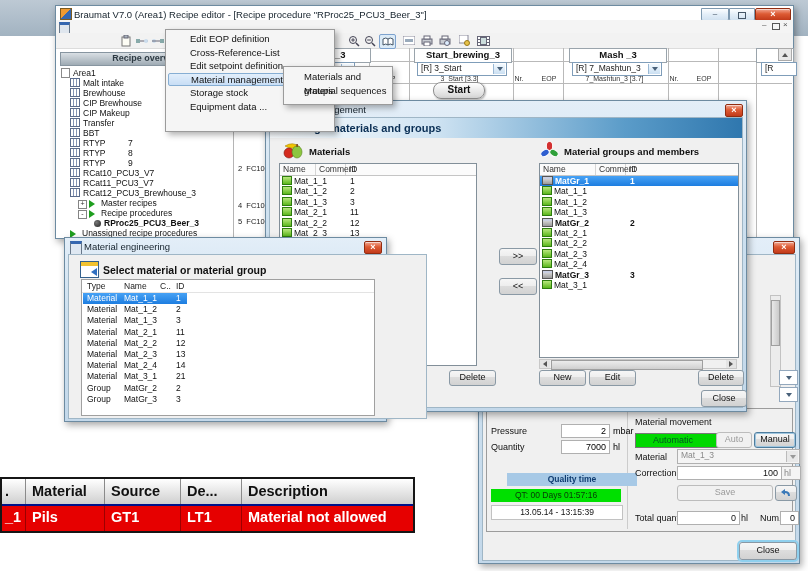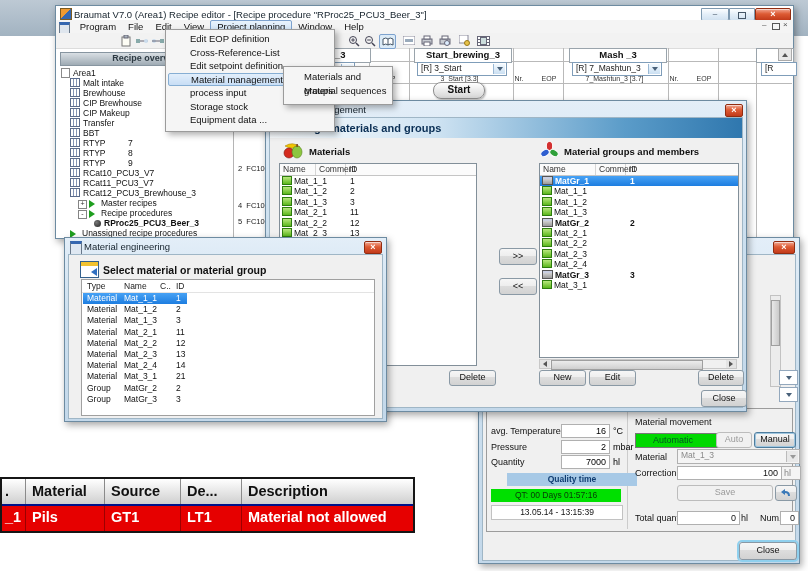--- a/index.html
+++ b/index.html
@@ -109,21 +109,21 @@
   .mm-grps .lhead div:nth-of-type(1){width:56px;}
   .mm-grps .lhead div:nth-of-type(2){width:30px;}
   .mm-grps .lhead div:nth-of-type(3){width:106px;border-right:0;}
   .hscroll{position:absolute;height:10px;background:#f0f0f0;border:1px solid #c8c8c8;box-sizing:border-box;}
   .hs-arr{position:absolute;top:0;width:10px;height:8px;background:#e4e4e4;display:flex;align-items:center;justify-content:center;}
   .tri-left{width:0;height:0;border:3px solid transparent;border-right:4px solid #555;margin-right:3px;}
   .tri-right{width:0;height:0;border:3px solid transparent;border-left:4px solid #555;margin-left:3px;}
   .hs-thumb{position:absolute;top:0;height:8px;background:linear-gradient(#ececec,#cfcfcf);border:1px solid #9f9f9f;}
   
   .medlg{left:64px;top:237px;width:321px;height:183px;z-index:60;}
-  .me-inner{left:3px;top:16px;width:313px;height:163px;}
+  .me-inner{left:3px;top:16px;width:313px;height:163px;padding-left:44px;}
   .metbl{position:absolute;left:12px;top:24px;width:292px;height:135px;background:#fff;border:1px solid #a0a0a0;font-size:8.5px;}
   .methead{height:12px;line-height:12px;color:#222;border-bottom:1px solid #e3e3e3;}
   .methead span,.me-row span{display:inline-block;vertical-align:top;}
   .c-type{width:37px;padding-left:5px;}
   .c-name{width:36px;}
   .c-c{width:16px;}
   .me-row{position:relative;height:11.2px;line-height:11.2px;color:#111;text-decoration:underline;}
   .me-row.selected{color:#fff;}
   .me-row.selected::before{content:"";position:absolute;left:1px;top:0;bottom:0;width:104px;
         background:linear-gradient(#47a2f5,#1d7de0);}
@@ -173,23 +173,20 @@
       <span class="abs" style="left:4px;top:2px;width:10px;height:10px;background:linear-gradient(135deg,#f09a30 50%,#3567b0 50%);border:1px solid #7a5a20;"></span>
       <span class="win-title" style="left:18px;">Braumat V7.0 (Area1) Recipe editor - [Recipe procedure "RProc25_PCU3_Beer_3"]</span>
       <span class="cap" style="left:645px;width:26px;">–</span>
       <span class="cap" style="left:673px;width:24px;"><span style="display:inline-block;width:6px;height:5px;border:1px solid #456;margin-top:3px;"></span></span>
       <span class="xbtn" style="left:699px;top:2px;width:34px;height:11px;">×</span>
     </div>
 
     <div class="mw-menubar">
       <span class="abs" style="left:3px;top:2px;width:9px;height:9px;background:#dfe6ee;border:1px solid #68788a;border-top:3px solid #3567b0;"></span>
       <span style="display:inline-block;width:15px;"></span>
-      <span>
-        
-      <span class="mitem">Program</span><span class="mitem">File</span><span class="mitem">Edit</span><span class="mitem">View</span><span class="mitem active">Project planning</span><span class="mitem">Window</span><span class="mitem">Help</span></span>
       <span class="abs" style="left:706px;top:0;font-size:8px;color:#555;">–</span>
       <span class="abs" style="left:716px;top:3px;width:6px;height:5px;border:1px solid #555;"></span>
       <span class="abs" style="left:727px;top:0;font-size:8px;color:#555;">×</span>
     </div>
 
     <div class="mw-toolbar">
       <span class="tbico" style="left:62px;">
           <svg width="10" height="12">
             <rect x="1" y="2" width="8" height="9" fill="#fdfdf5" stroke="#777"></rect>
             <rect x="3" y="0" width="4" height="3" fill="#aab4be" stroke="#667"></rect>
@@ -422,25 +419,20 @@
         </span>
       <span class="abs" style="left:47px;top:151px;width:11px;height:11px;background:linear-gradient(#5ed95e,#0f9e0f);border:1px solid #0a660a;"></span>
       <span class="abs" style="left:66px;top:152px;width:10px;height:8px;background:#cfe0f2;border:1px solid #6a88aa;"></span>
       <span class="abs" style="left:80px;top:151px;font-size:8px;color:#333;">0.00 hl</span>
 
       <div class="gbox"></div>
       <div class="abs" style="left:144px;top:156px;width:1px;height:118px;background:#cccccc;"></div>
 
       <div class="abs" style="left:8px;top:169px;width:140px;">
 
-          <div class="fldrow">
-            <span class="fl">avg. Temperature</span>
-            <span class="vb">16</span>
-            <span class="un">°C</span>
-          </div>
 
           <div class="fldrow">
             <span class="fl">Pressure</span>
             <span class="vb">2</span>
             <span class="un">mbar</span>
           </div>
 
           <div class="fldrow">
             <span class="fl">Quantity</span>
             <span class="vb">7000</span>
@@ -622,24 +614,20 @@
       <div class="pmi">
         <span>Edit setpoint definition</span>
         
       </div>
 
       <div class="pmi highlighted">
         <span>Material management</span>
         <span class="sub-arr">▶</span>
       </div>
 
-      <div class="pmi">
-        <span>process input</span>
-        
-      </div>
 
       <div class="pmi">
         <span>Storage stock</span>
         
       </div>
 
       <div class="pmi">
         <span>Equipment data ...</span>
         
       </div>

